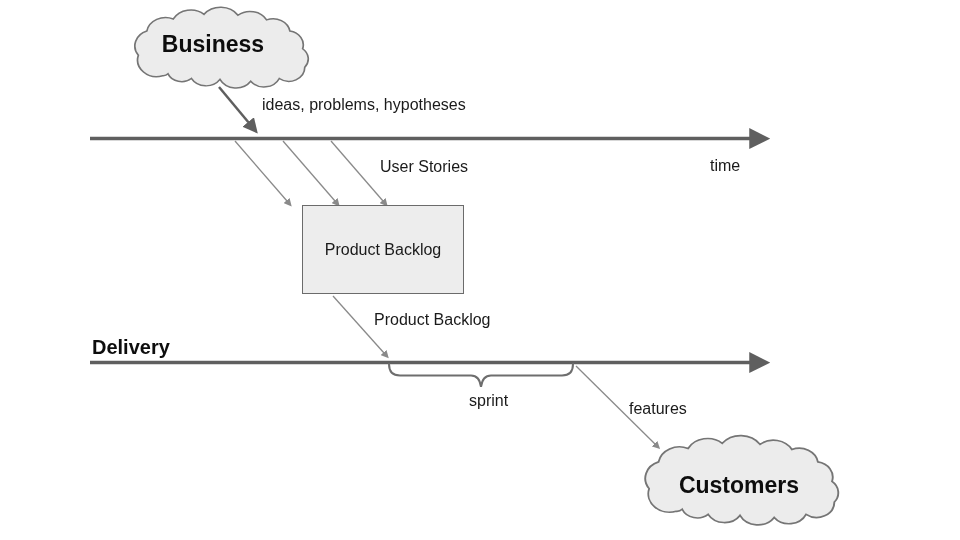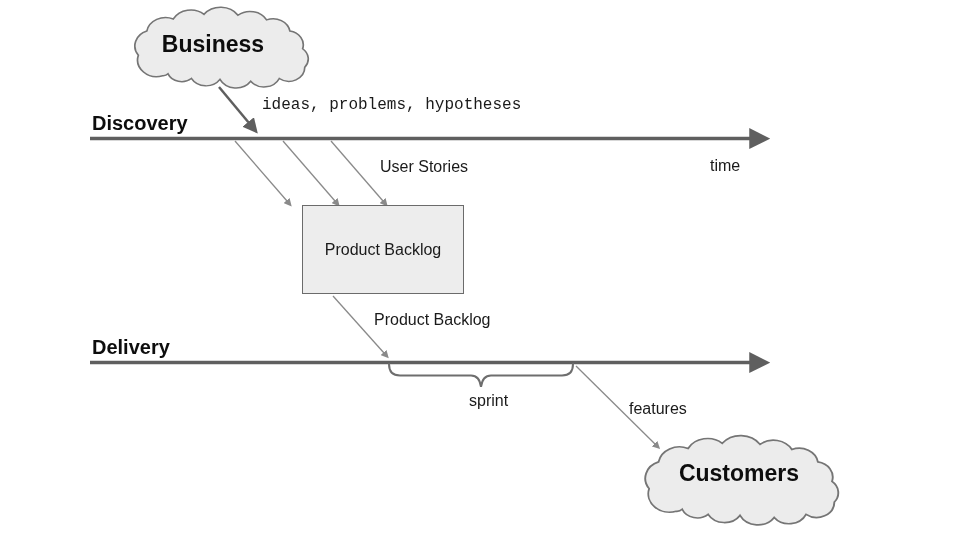--- a/index.html
+++ b/index.html
@@ -17,24 +17,24 @@
   .lbl-cloud{font-size:23px;font-weight:bold;color:#0d0d0d;text-align:center;}
   .lbl-small{font-size:16px;color:#1a1a1a;}
   .backlog-box{
     position:absolute;left:258px;top:205px;width:162px;height:89px;
     background:#ededed;border:1px solid #6b6b6b;
     display:flex;align-items:center;justify-content:center;
     font-size:16px;color:#1a1a1a;box-sizing:border-box;margin-left:44px;
   }
   
   #business-label{left:120px;top:31px;width:186px;}
-  #customers-label{left:636px;top:460px;width:206px;}
+  #customers-label{left:636px;top:472px;width:206px;}
   #discovery-label{left:92px;top:112px;}
   #delivery-label{left:92px;top:336px;}
-  #ideas-label{left:262px;top:96px;font-family:Liberation Mono, monospace;}
+  #ideas-label{left:262px;top:96px;}
   #time-label{left:710px;top:157px;}
   #user-stories-label{left:380px;top:158px;}
   #sprint-backlog-label{left:374px;top:311px;}
   #sprint-label{left:469px;top:392px;}
   #features-label{left:629px;top:400px;}
 </style>
 </head>
 <body>
 
 <div class="canvas">
@@ -86,21 +86,20 @@
     <line x1="333" y1="296" x2="384" y2="353" stroke="#8a8a8a" stroke-width="1.3" marker-end="url(#mSmall)"></line>
 
     <path d="M389,364 C389,372 393,375.5 400,375.5 L471,375.5 C477,375.5 480,379 481,387
              C482,379 485,375.5 491,375.5 L562,375.5 C569,375.5 573,372 573,364" fill="none" stroke="#6e6e6e" stroke-width="2" stroke-linecap="round"></path>
 
     <line x1="576" y1="366" x2="655" y2="444" stroke="#8a8a8a" stroke-width="1.3" marker-end="url(#mSmall)"></line>
   </svg>
 
   <div class="lbl lbl-cloud" id="business-label">Business</div>
 
-  <div class="lbl lbl-track" id="discovery-label">Discovery</div>
 
   <div class="lbl lbl-small" id="ideas-label">ideas, problems, hypotheses</div>
 
   <div class="lbl lbl-small" id="time-label">time</div>
 
   <div class="lbl lbl-small" id="user-stories-label">User Stories</div>
 
   <div class="backlog-box">
     <span>Product Backlog</span>
   </div>

